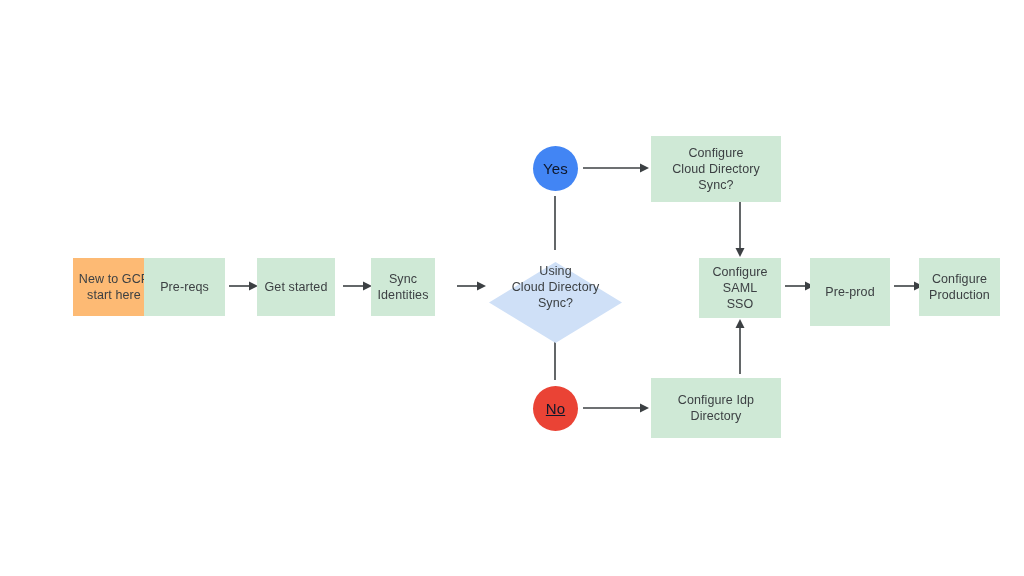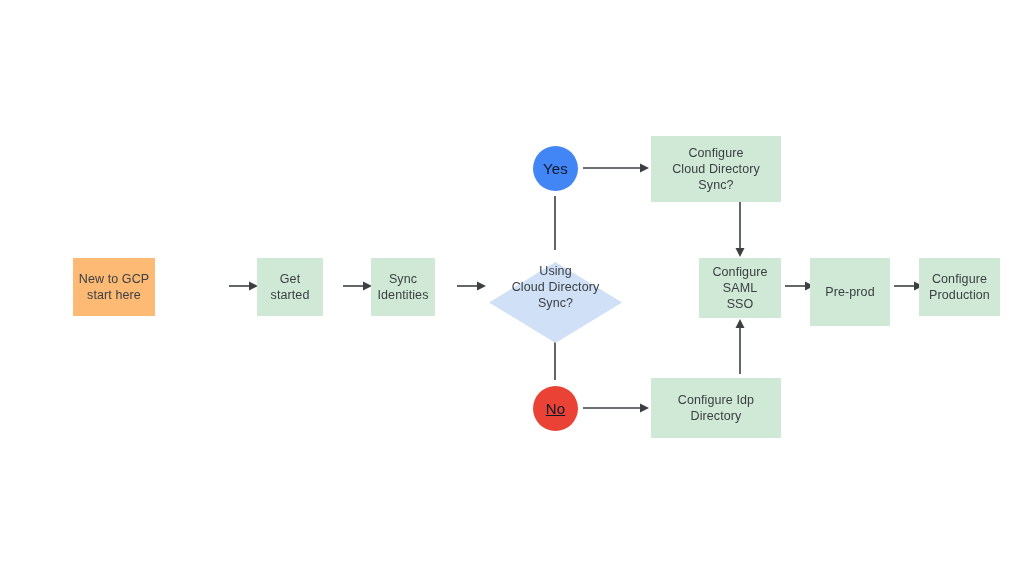--- a/index.html
+++ b/index.html
@@ -155,22 +155,23 @@
   <div class="conn" style="left:890px; top:279px;">
     <svg width="36" height="14" viewBox="0 0 36 14">
       <line x1="4" y1="7" x2="24" y2="7" stroke="#3c4043" stroke-width="1.6"></line>
       <polygon points="24,2.5 33,7 24,11.5" fill="#3c4043"></polygon>
     </svg>
   </div>
 
   <div class="node box-blue" style="left:29px; top:258px; width:82px; height:58px;">New to GCP
 start here</div>
 
-
-  <div class="node box-green" style="left:257px; top:258px; width:66px; height:58px;">Get started</div>
+  <div class="node box-green" style="left:144px; top:258px; width:81px; height:58px;">Pre-reqs</div>
+
+  <div class="node box-green" style="left:257px; top:258px; width:78px; height:58px;">Get started</div>
 
   <div class="node box-green" style="left:371px; top:258px; width:64px; height:58px;">Sync
 Identities</div>
 
   <div class="node diamond-wrap" style="left:489px; top:246px; width:133px; height:81px;">
     <span class="diamond-shape">
       <svg viewBox="0 0 133 81" preserveAspectRatio="none">
         <polygon points="66.5,0 133,40.5 66.5,81 0,40.5" fill="#cfe0f7"></polygon>
       </svg>
     </span>

